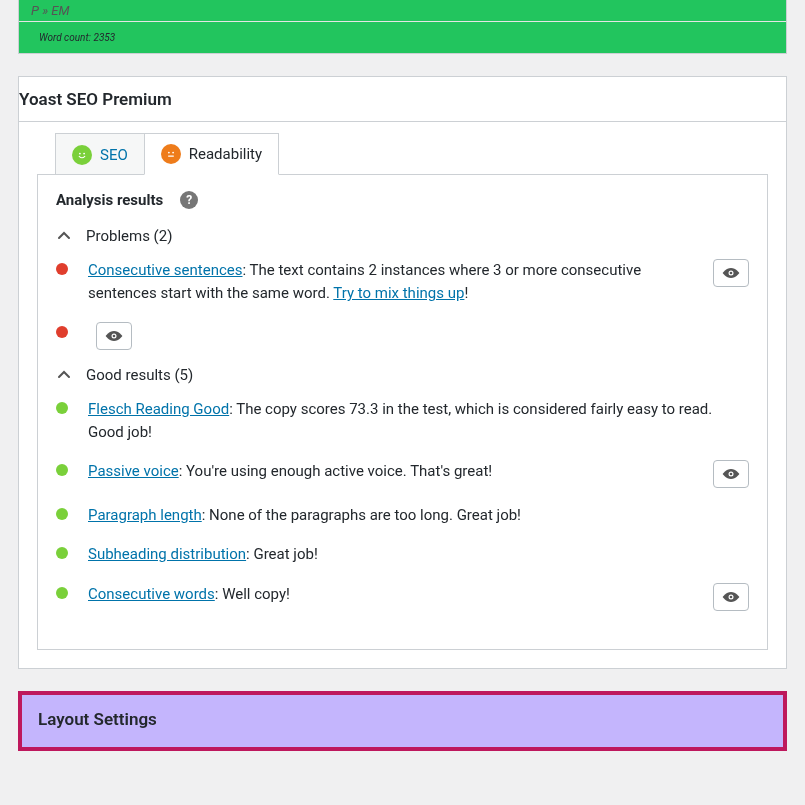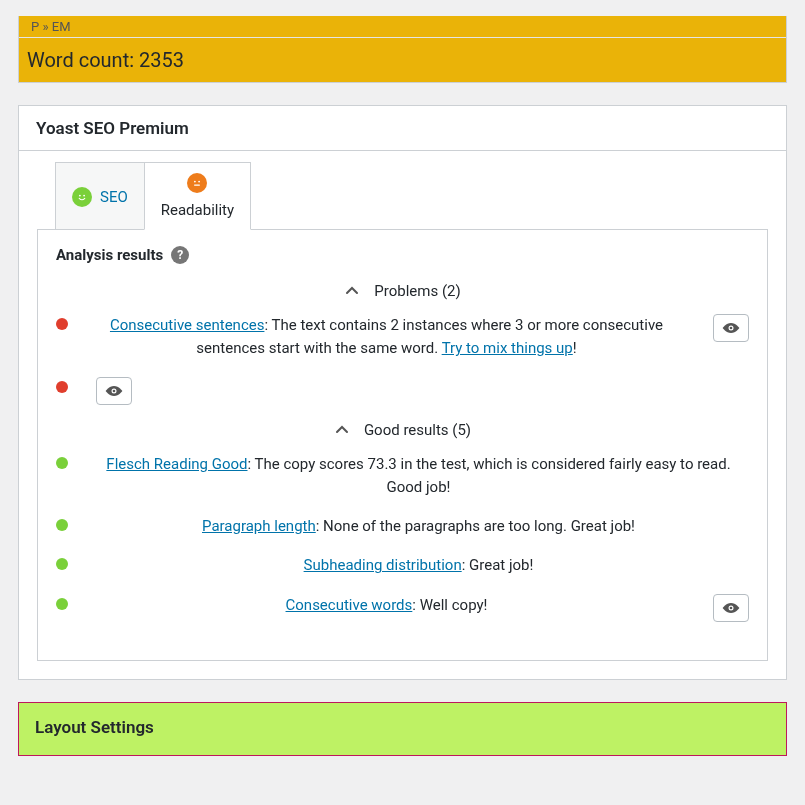--- a/index.html
+++ b/index.html
@@ -6,43 +6,44 @@
   body {
     font-family: -apple-system, BlinkMacSystemFont, "Segoe UI", Roboto, Arial, sans-serif;
     font-size: 14px;
     color: #23282d;
     background: #f0f0f1;
     width: 805px;
     height: 805px;
     overflow: hidden;
   }
   .editor-footer {
-    margin: 16px 18px;
-    background: #eab308;
+    margin: 0 18px;
+    background: #22c55e;
     border: 1px solid #ccd0d4;
     border-top: none;
+    font-style: italic;
   }
   .path-row {
     padding: 3px 12px 3px 12px;
     border-bottom: 1px solid #e5e5e5;
     font-size: 13px;
     color: #555;
   }
   .wordcount-row {
-    padding: 10px 8px;
-    font-size: 20px;
+    padding: 10px 20px;
+    font-size: 10px;
     color: #23282d;
   }
   .panel {
     margin: 22px 18px 0 18px;
     background: #fff;
     border: 1px solid #ccd0d4;
   }
   .panel-header {
-    padding: 12px 17px;
+    padding: 12px 0;
     border-bottom: 1px solid #ccd0d4;
   }
   .panel-title {
     font-size: 17px;
     font-weight: 600;
     color: #23282d;
   }
   .panel-body {
     padding: 0 18px 18px 18px;
   }
@@ -63,71 +64,68 @@
     font-size: 15px;
     color: #0073aa;
     position: relative;
     top: 1px;
   }
   .tab.active {
     background: #fff;
     color: #23282d;
     border-bottom: 1px solid #fff;
     z-index: 2;
-    flex-direction: column;
   }
   .tab:not(:first-child) { margin-left: -1px; }
   .face-icon {
     width: 20px; height: 20px; border-radius: 50%;
     display: inline-flex; align-items: center; justify-content: center;
     color: #fff;
   }
   .face-green { background: #7ad03a; }
   .face-orange { background: #ee7c1b; }
   .share-icon svg { width: 20px; height: 20px; }
   .analysis-container {
     border: 1px solid #ccd0d4;
     padding: 16px 18px 22px 18px;
     margin-top: 0;
     position: relative;
   }
   .analysis-header {
     display: flex;
     align-items: center;
-    gap: 8px;
+    gap: 17px;
     font-weight: 700;
     font-size: 15px;
     margin-bottom: 18px;
   }
   .help-icon {
     width: 18px; height: 18px; border-radius: 50%;
     background: #767676; color: #fff;
     display: inline-flex; align-items: center; justify-content:center;
     font-size: 12px; font-weight: bold;
   }
   .section-toggle {
     display: flex; align-items: center; gap: 14px;
     margin: 16px 0 14px 0;
     cursor: pointer;
-    justify-content: center;
   }
   .chevron {
     width: 16px; height: 16px;
     display: inline-block;
   }
   .section-label {
     font-size: 15px;
     color: #23282d;
   }
   .result-row {
     display: flex;
     align-items: flex-start;
     gap: 20px;
     margin: 12px 0 16px 0;
-    text-align: center;
   }
   .dot {
     width: 12px; height: 12px; border-radius: 50%;
     flex: 0 0 12px;
     margin-top: 4px;
   }
   .dot-red { background: #e03e2d; }
   .dot-green { background: #7ad03a; }
   .result-text {
     flex: 1;
@@ -148,22 +146,22 @@
     display: inline-flex;
     align-items: center;
     justify-content: center;
     cursor: pointer;
     flex: 0 0 36px;
     margin-left: 8px;
   }
   .eye-btn svg { width: 20px; height: 14px; fill: #555; }
   .bottom-panel {
     margin: 22px 18px 0 18px;
-    background: #bef264;
-    border: 1px solid #be185d;
+    background: #c4b5fd;
+    border: 4px solid #be185d;
   }
   .bottom-panel .panel-header { border-bottom: none; padding: 14px 16px 18px 16px;}
 </style>
 </head>
 <body>
 
 <div class="editor-footer">
   <div class="path-row">P » EM</div>
   <div class="wordcount-row">Word count: 2353</div>
 </div>
@@ -246,20 +244,31 @@
         <span class="section-label">Good results (5)</span>
       </div>
 
       <div id="good-list">
           <div class="result-row">
             <span class="dot dot-green"></span>
             <div class="result-text"><a class="result-link" href="#">Flesch Reading Good</a><span>: The copy scores 73.3 in the test, which is considered fairly easy to read. Good job!</span></div>
           </div>
           <div class="result-row">
             <span class="dot dot-green"></span>
+            <div class="result-text"><a class="result-link" href="#">Passive voice</a><span>: You're using enough active voice. That's great!</span></div>
+            <button class="eye-btn">
+              <svg viewBox="0 0 24 16">
+                <path d="M12 2 C6 2 2 8 2 8 s4 6 10 6 10-6 10-6 S18 2 12 2z" fill="#555"></path>
+                <circle cx="12" cy="8" r="3" fill="#fff"></circle>
+                <circle cx="12" cy="8" r="1.6" fill="#555"></circle>
+              </svg>
+            </button>
+          </div>
+          <div class="result-row">
+            <span class="dot dot-green"></span>
             <div class="result-text"><a class="result-link" href="#">Paragraph length</a><span>: None of the paragraphs are too long. Great job!</span></div>
           </div>
           <div class="result-row">
             <span class="dot dot-green"></span>
             <div class="result-text"><a class="result-link" href="#">Subheading distribution</a><span>: Great job!</span></div>
           </div>
           <div class="result-row">
             <span class="dot dot-green"></span>
             <div class="result-text"><a class="result-link" href="#">Consecutive words</a><span>: Well copy!</span></div>
             <button class="eye-btn">

